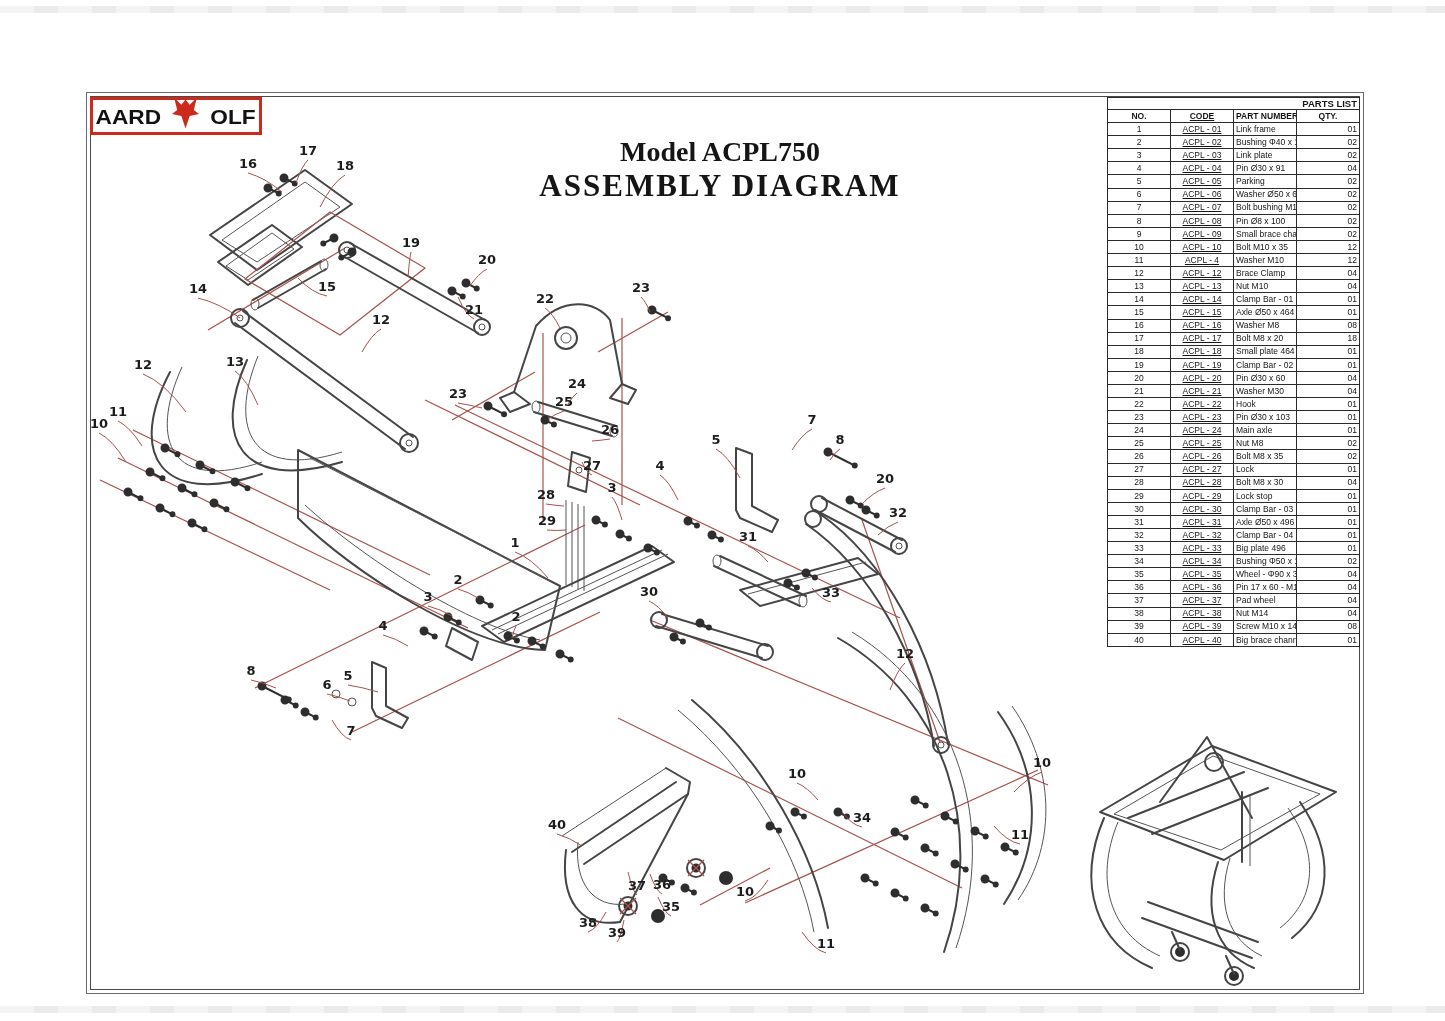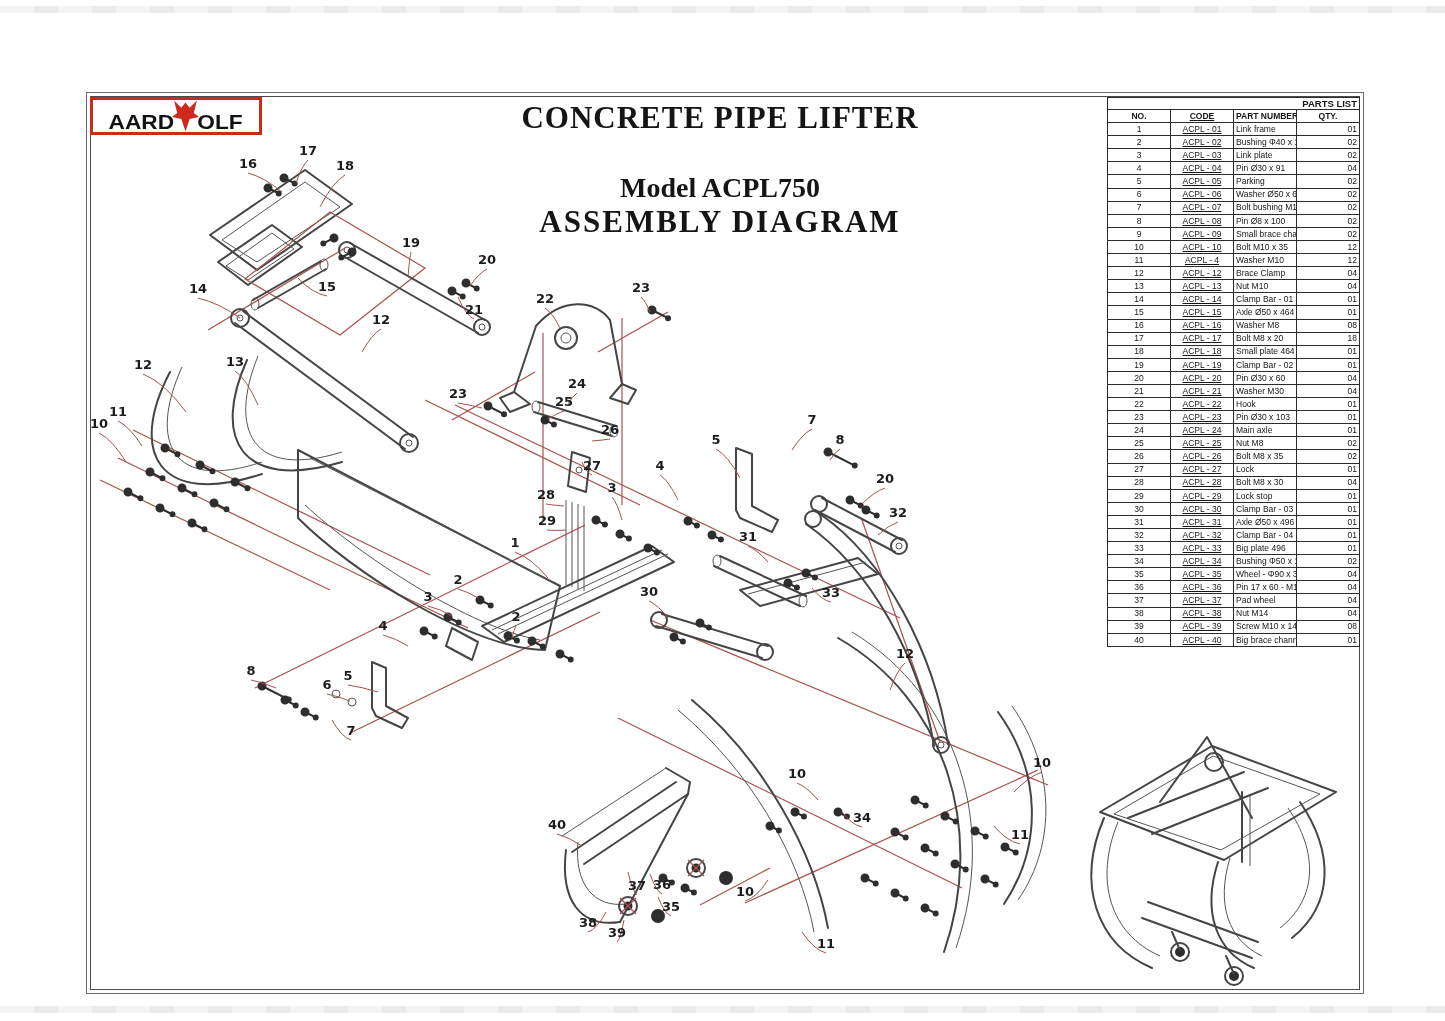--- a/index.html
+++ b/index.html
@@ -6,22 +6,22 @@
   .page{position:relative;width:1445px;height:1021px;background:#fff;
         font-family:"Liberation Sans",sans-serif;overflow:hidden;}
   .noise{position:absolute;left:0;width:100%;height:7px;
          background:repeating-linear-gradient(90deg,#f4f4f4 0 34px,#ebebeb 34px 58px);}
   .noise.top{top:6px}.noise.bot{top:1006px}
   .border-outer{position:absolute;left:86px;top:92px;width:1276px;height:900px;
                 border:1px solid #6a6a6a;}
   .border-inner{position:absolute;left:90px;top:96px;width:1268px;height:892px;
                 border:1px solid #4a4a4a;}
   .logo{position:absolute;left:90px;top:97px;width:166px;height:32px;background:#fff;
-        border:3px solid #cd2a1e;display:flex;align-items:flex-end;justify-content:center;
-        gap:1px;z-index:5;}
+        border:3px solid #cd2a1e;display:flex;align-items:center;justify-content:center;
+        gap:14px;z-index:5;}
   .logo span{font-weight:900;font-size:21px;color:#121212;letter-spacing:0px;
              transform:scaleX(1.08);line-height:1;}
   .logo svg{margin:-6px -1px 0 -1px;}
   .title{position:absolute;left:450px;top:100px;width:540px;text-align:center;
          font-family:"Liberation Serif",serif;font-weight:bold;color:#151515;z-index:4;}
   .title .l1{font-size:31px;letter-spacing:1px;line-height:1.15;}
   .title .l2{font-size:28px;line-height:1.15;margin-top:36px;}
   .title .l3{font-size:31px;letter-spacing:2px;line-height:1.15;}
   .parts{position:absolute;left:1107px;top:97px;width:253px;z-index:4;background:#fff;}
   .parts table{width:100%;border-collapse:collapse;table-layout:fixed;}
@@ -52,21 +52,20 @@
 
   <div class="logo">
     <span>AARD</span>
     <svg width="27" height="32" viewBox="0 0 26 30">
       <path d="M2,0 L9,7 L13,2 L17,7 L24,0 L21,12 L26,16 L17,18 L13,30 L9,18 L0,16 L5,12 Z" fill="#cd2a1e"></path>
     </svg>
     <span>OLF</span>
   </div>
 
   <div class="title">
-    <div class="l1">CONCRETE PIPE LIFTER</div>
     <div class="l2">Model ACPL750</div>
     <div class="l3">ASSEMBLY DIAGRAM</div>
   </div>
 
   <div class="parts">
     <table>
       <tbody id="parts-body">
           <tr class="t">
             <td colspan="4">PARTS LIST</td>
           </tr>

